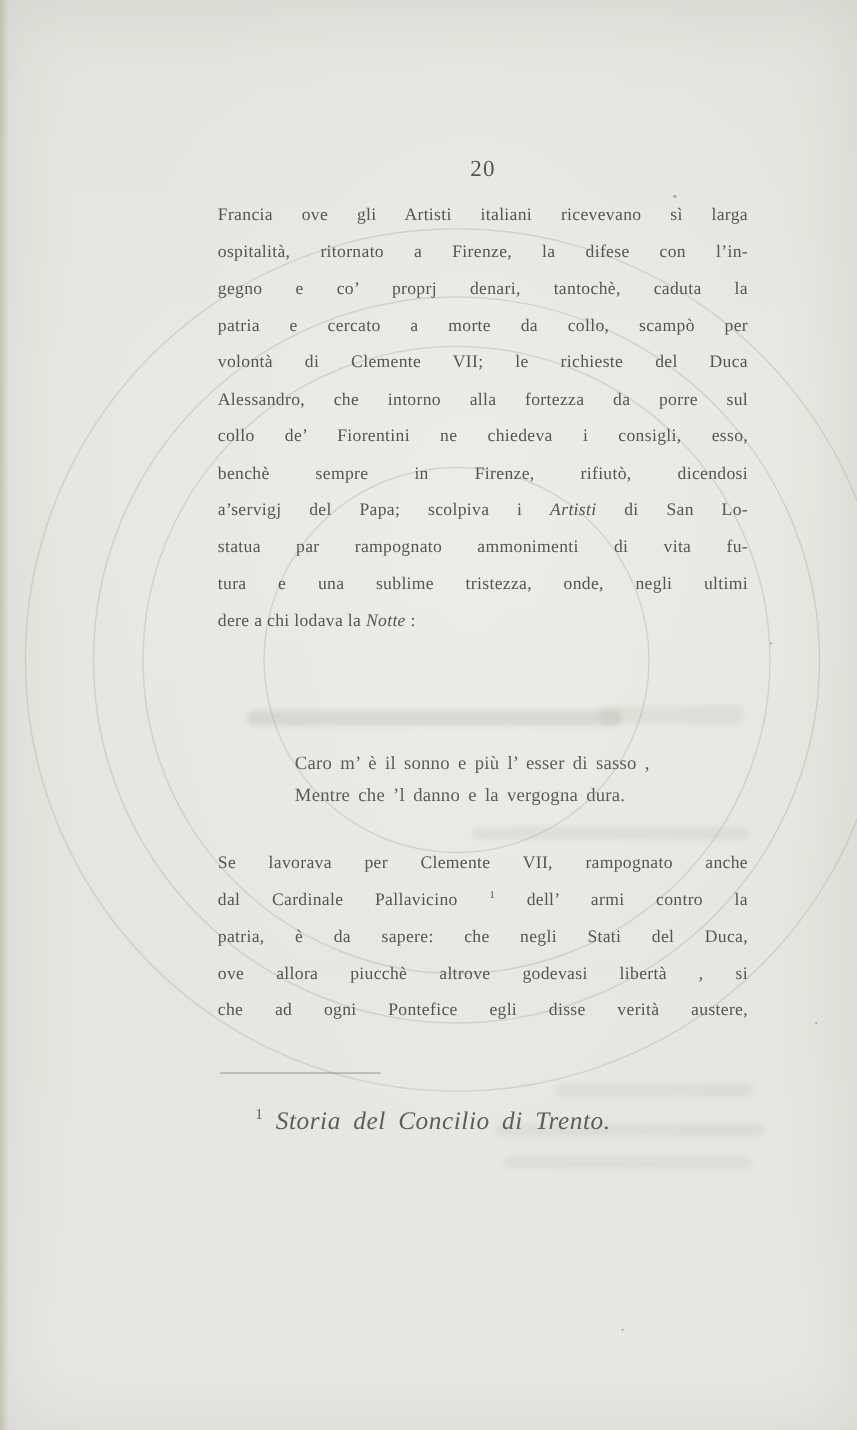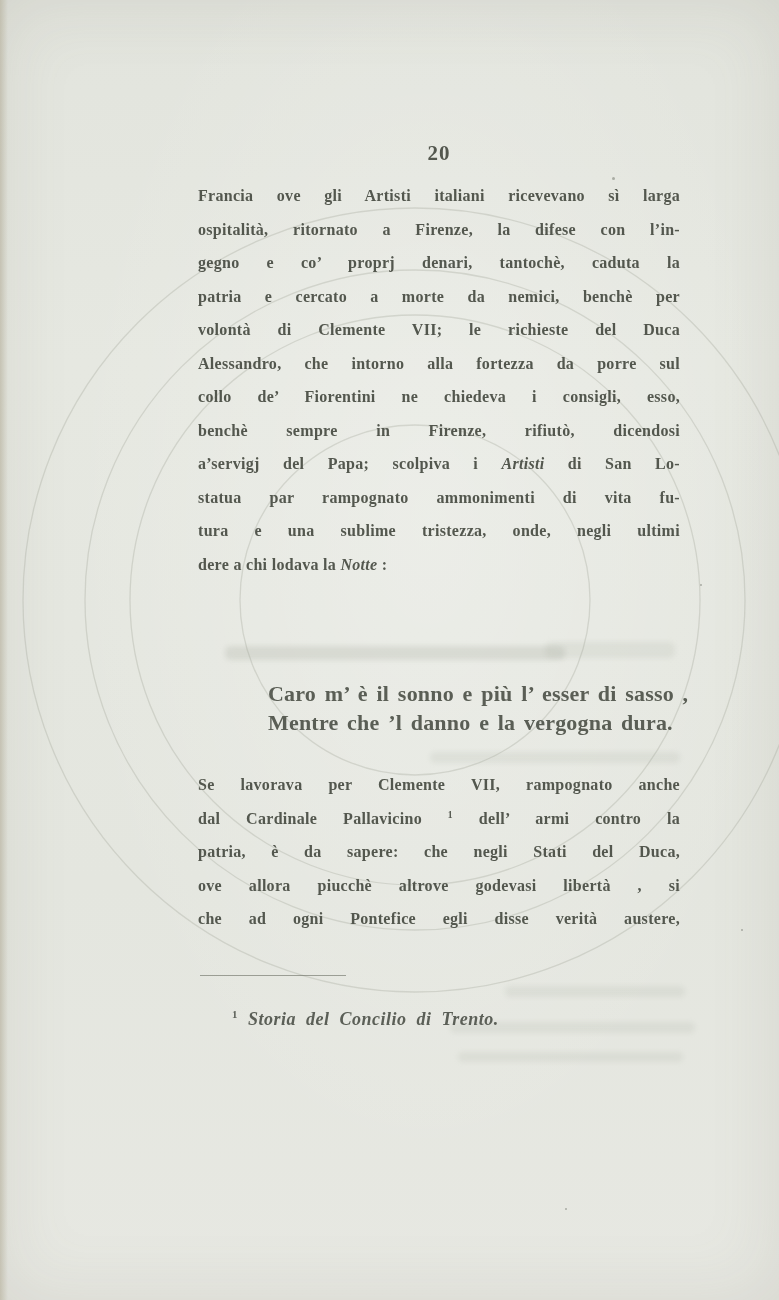--- a/index.html
+++ b/index.html
@@ -9,21 +9,20 @@
     background:#e9eae4;
     overflow:hidden;
   }
   .page{
     position:relative;width:779px;height:1300px;
     background:
       radial-gradient(ellipse at 55% 40%, rgba(255,255,255,0.25), rgba(0,0,0,0) 60%),
       linear-gradient(180deg,#e2e4dd 0%,#e6e8e1 28%,#e4e6df 68%,#e7e8e2 100%);
     box-shadow:inset 0 0 70px rgba(118,116,98,0.14);
     overflow:hidden;
-    font-weight:bold;
   }
   .edge-left{
     position:absolute;left:0;top:0;width:8px;height:1300px;
     background:linear-gradient(90deg,rgba(178,172,150,0.55),rgba(178,172,150,0.0));
   }
   .stamp{
     position:absolute;left:0;top:0;pointer-events:none;
   }
   .smudge{
     position:absolute;border-radius:6px;
@@ -51,30 +50,30 @@
   }
   .p1{top:179px;}
   .p2{top:732px;margin-top:36px;}
   .tl{white-space:nowrap;}
   .tl.just{white-space:normal;text-align:justify;text-align-last:justify;}
   .i{font-style:italic;}
   .sc{font-variant:small-caps;letter-spacing:0.8px;}
   .sup{vertical-align:super;font-size:0.6em;line-height:0;}
   .verse{
     position:absolute;top:680px;left:70px;
-    font-size:22px;line-height:28.5px;
+    font-size:17px;line-height:28.5px;
     color:#5a5e55;letter-spacing:0.2px;word-spacing:3px;
   }
   .footnote-rule{
     position:absolute;top:975px;left:2px;width:146px;height:1px;
     background:rgba(92,97,86,0.55);
   }
   .footnote{
     position:absolute;top:1006px;left:34px;
-    font-size:18px;line-height:26px;
+    font-size:23px;line-height:26px;
     color:#5b5f57;letter-spacing:0.5px;word-spacing:5px;
   }
 </style>
 </head>
 <body>
 
 <div class="page" style="--ink: #53574e;">
 
   <svg class="stamp" width="779" height="1300" viewBox="0 0 779 1300">
     <g fill="none" stroke="#9aa092" stroke-opacity="0.30" stroke-width="1.3">
@@ -97,21 +96,21 @@
   <div class="speck" style="left:741px;top:929px;width:2px;height:2px;"></div>
   <div class="speck" style="left:565px;top:1208px;width:2px;height:2px;"></div>
 
   <div class="content">
     <div class="pagenum">20</div>
 
     <div class="para p1">
         <div class="tl just"><span>Francia ove gli Artisti italiani ricevevano sì larga</span></div>
         <div class="tl just"><span>ospitalità, ritornato a Firenze, la difese con l’in-</span></div>
         <div class="tl just"><span>gegno e co’ proprj denari, tantochè, caduta la</span></div>
-        <div class="tl just"><span>patria e cercato a morte da nemici, benchè per</span></div>
+        <div class="tl just"><span>patria e cercato a morte da collo, scampò per</span></div>
         <div class="tl just"><span>volontà di Clemente VII; le richieste del Duca</span></div>
         <div class="tl just"><span>Alessandro, che intorno alla fortezza da porre sul</span></div>
         <div class="tl just"><span>collo de’ Fiorentini ne chiedeva i consigli, esso,</span></div>
         <div class="tl just"><span>benchè sempre in Firenze, rifiutò, dicendosi</span></div>
         <div class="tl just"><span>a’servigj del Papa; scolpiva i </span><span class="i">Artisti</span><span> di San Lo-</span></div>
         <div class="tl just"><span>statua par rampognato ammonimenti di vita fu-</span></div>
         <div class="tl just"><span>tura e una sublime tristezza, onde, negli ultimi</span></div>
         <div class="tl"><span>dere a chi lodava la </span><span class="i">Notte</span><span> :</span></div>
       </div>
 

